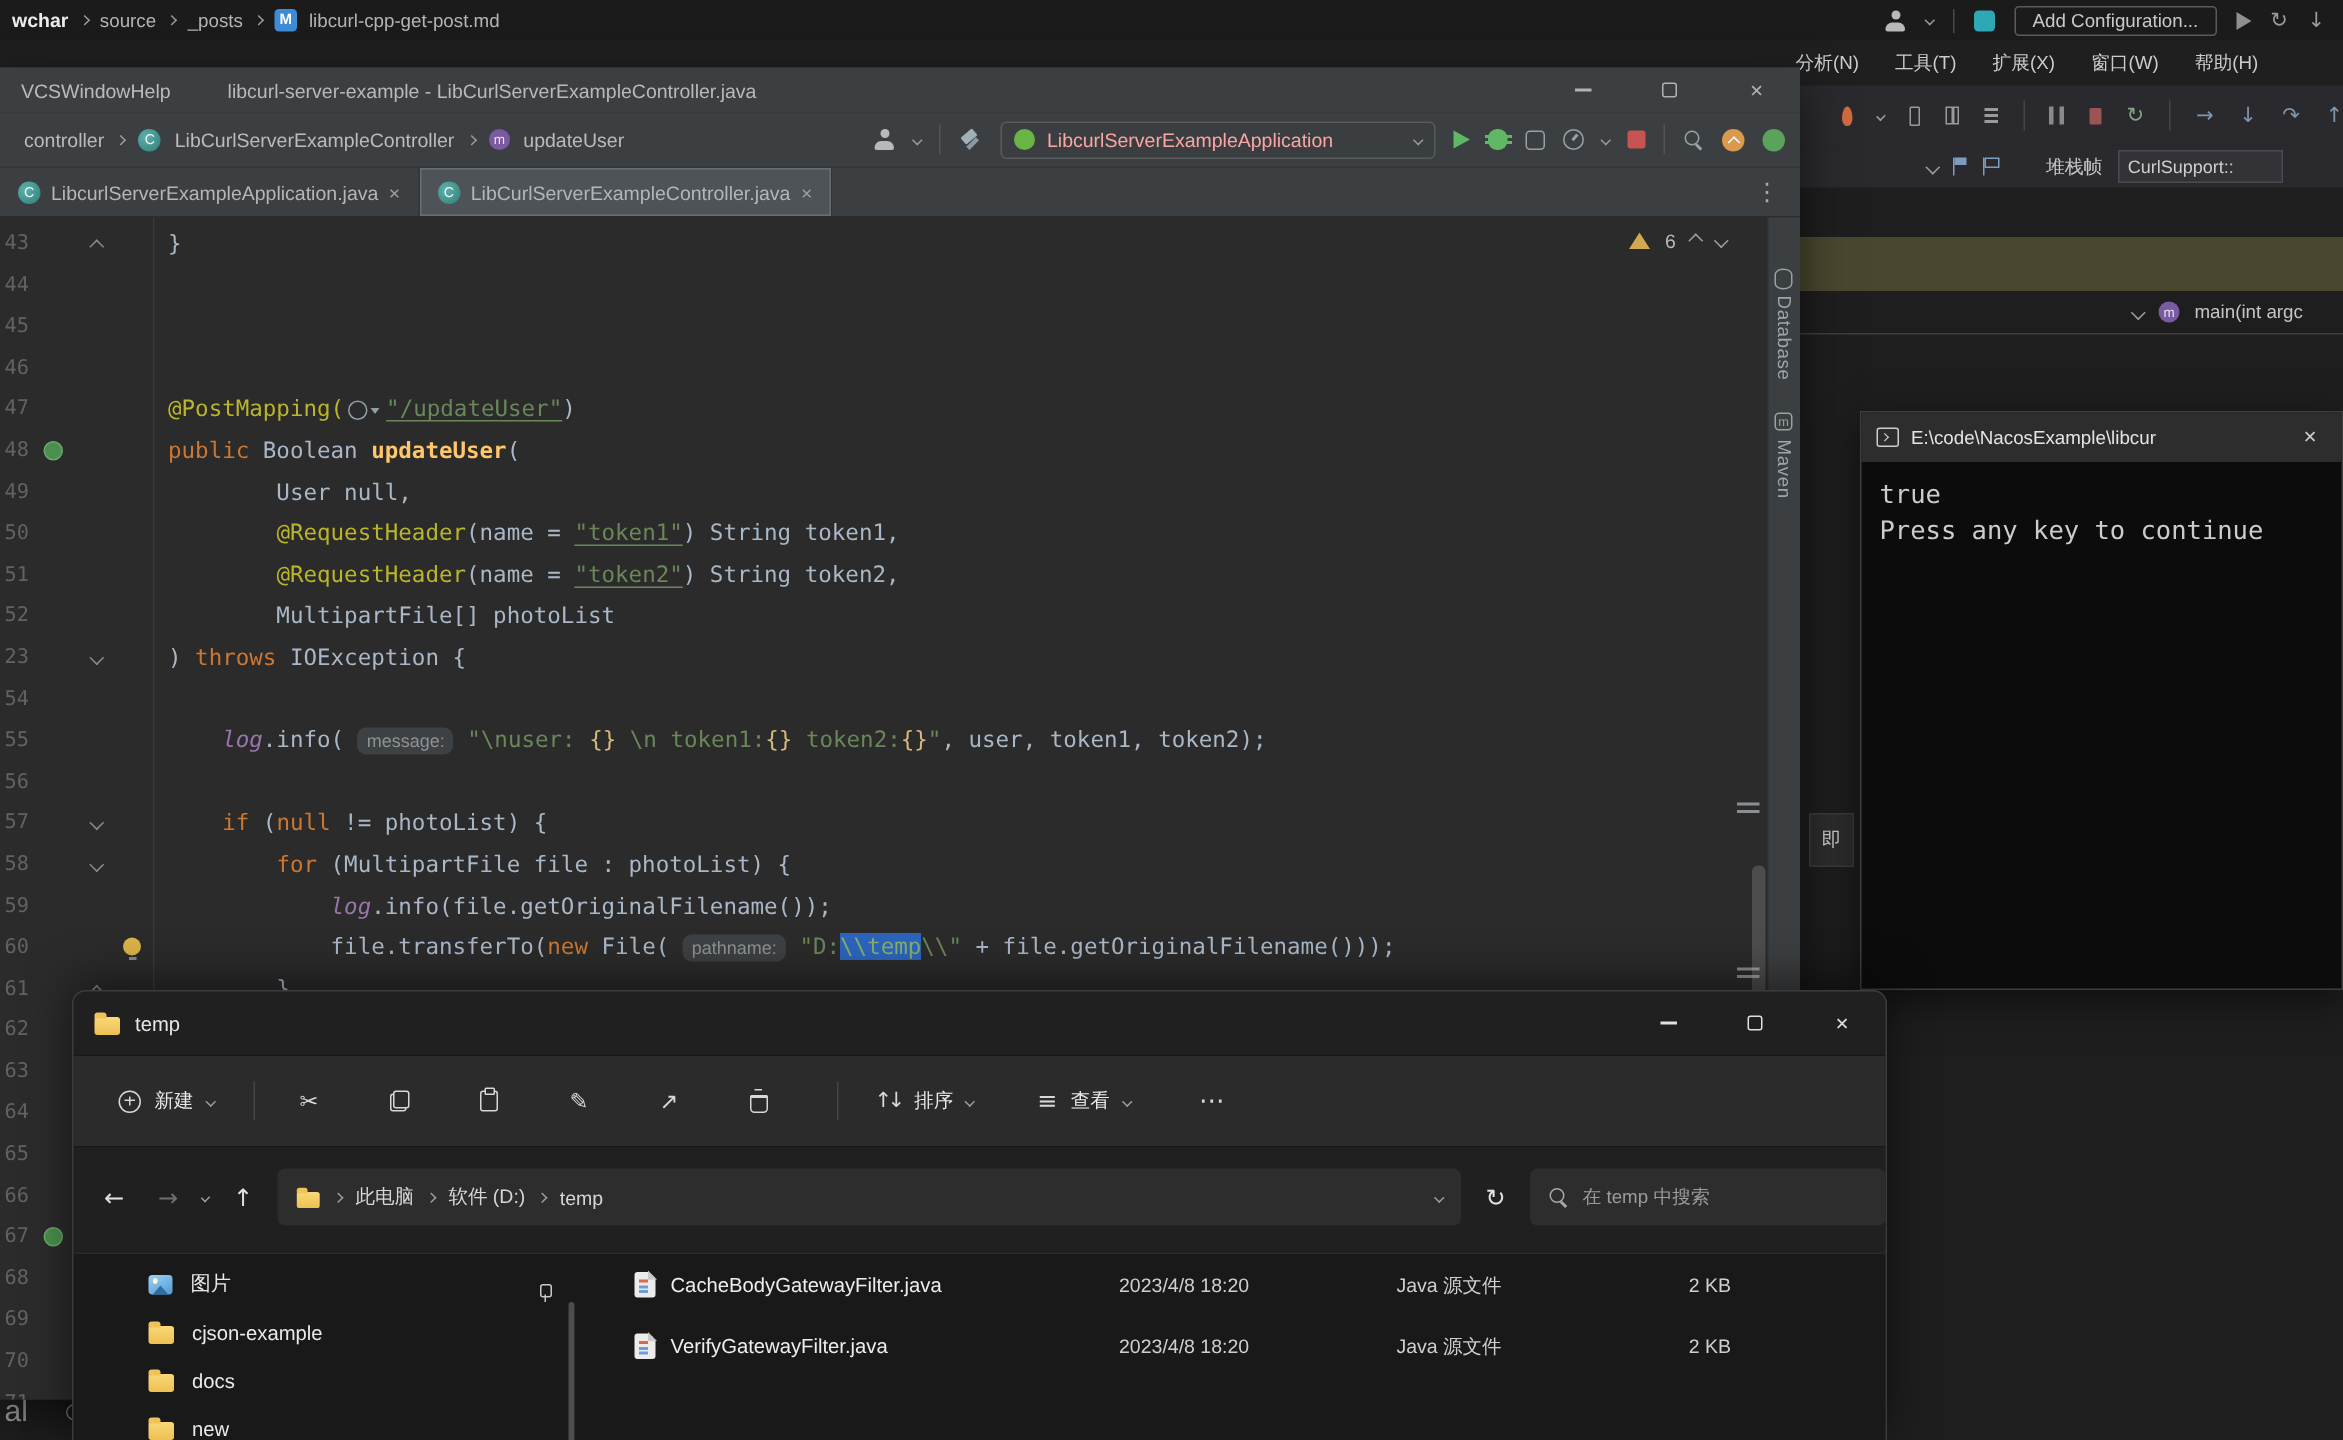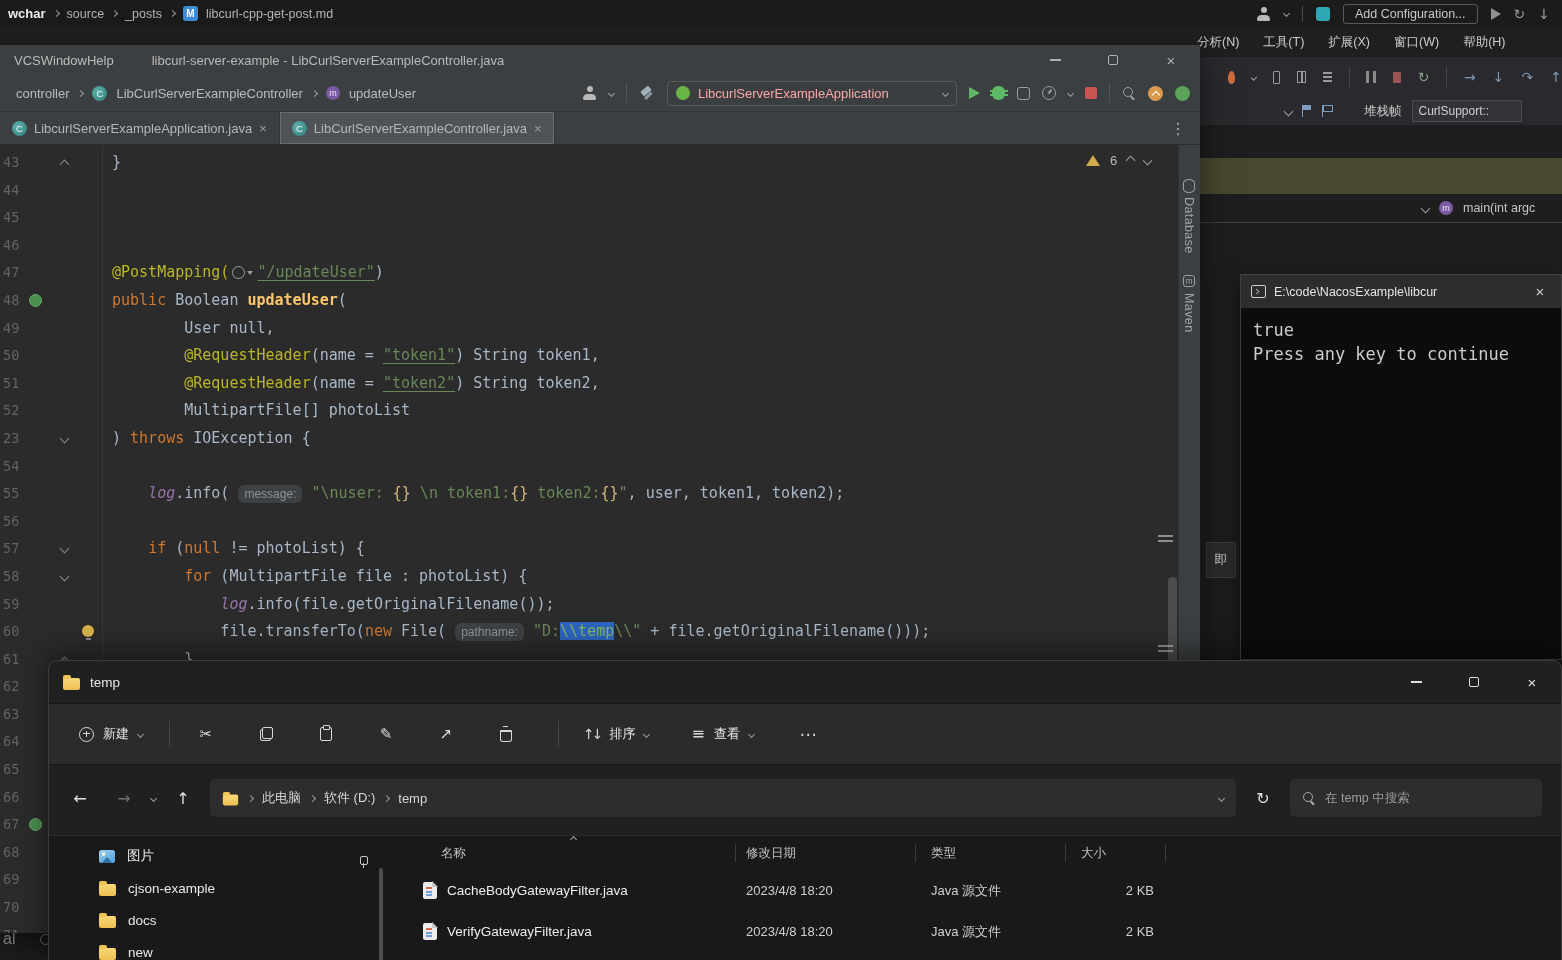--- a/index.html
+++ b/index.html
@@ -45,21 +45,21 @@
 .icon-flag.o::after{background:transparent;border:1.2px solid #7e9cc0}
 .sf-label{margin-left:22px;white-space:nowrap}
 .combo2{width:110px;height:22px;background:#333337;border:1px solid #4a4a52;display:flex;align-items:center;padding:0 6px;gap:6px;color:#cfcfcf;font-size:12px;white-space:nowrap;overflow:hidden}
 .vs-band{position:absolute;left:1200px;top:158px;width:362px;height:36px;background:#4a472f;z-index:1}
 .vs-navbar{position:absolute;left:1200px;top:194px;width:362px;height:28px;background:#1e1e1e;display:flex;align-items:center;gap:10px;color:#c5c5c5;font-size:12.5px;z-index:1;white-space:nowrap;overflow:hidden}
 .icon-method{width:14px;height:14px;border-radius:50%;background:#7a5aa0;color:#ecdffa;font-size:9px;display:inline-flex;align-items:center;justify-content:center;flex:none}
 .icon-method::after{content:"m"}
 .vs-sep{position:absolute;left:1200px;top:222px;width:362px;height:1px;background:#3e3e42;z-index:1}
 .vs-immtab{position:absolute;left:1206px;top:542px;width:30px;height:36px;background:#2d2d2d;border:1px solid #3e3e42;color:#cccccc;font-size:13px;display:flex;align-items:center;justify-content:center;z-index:1}
 .vs-graybox{position:absolute;left:1515px;top:515px;width:47px;height:30px;background:#bdbdbd;border-radius:2px;z-index:1}
-.vs-frag{position:absolute;left:3px;top:930px;display:flex;align-items:center;gap:25px;color:#9c9c9c;font-size:16px;z-index:1}
+.vs-frag{position:absolute;left:3px;top:930px;display:flex;align-items:center;gap:25px;color:#9c9c9c;font-size:20px;z-index:1}
 .frag-ring{width:11px;height:11px;border:1.5px solid #8d8d8d;border-radius:50%}
 
 
 .ij{position:absolute;left:0;top:45px;width:1200px;height:888px;background:#2b2b2b;z-index:10;box-shadow:0 10px 30px rgba(0,0,0,.55);font-size:13px;color:#bbbbbb}
 .ij-title{height:30px;background:#3c3f41;display:flex;align-items:center;padding-left:14px}
 .ij-menus{display:flex;}
 .ij-title-text{margin-left:38px;color:#b9b9b9}
 .ij-ctrl{margin-left:auto;display:flex;align-items:center}
 .ij-ctrl>div{width:58px;height:30px;display:flex;align-items:center;justify-content:center;color:#b0b3b5;font-size:15px}
 .wc-min{width:11px;height:1.6px;background:currentColor}
@@ -126,21 +126,21 @@
 
 
 .console{position:absolute;left:1240px;top:274px;width:322px;height:386px;z-index:20;background:#0c0c0c;box-shadow:0 8px 24px rgba(0,0,0,.5);border:1px solid #3f3f3f}
 .con-title{height:33px;background:#2d2d2d;display:flex;align-items:center;gap:8px;padding-left:10px;color:#e4e4e4;font-size:12.5px}
 .con-x{margin-left:auto;width:42px;height:33px;display:flex;align-items:center;justify-content:center;color:#cfcfcf;font-size:15px}
 .icon-cmdwin{width:15px;height:13px;border:1.5px solid #cfcfcf;border-radius:2px;position:relative;flex:none}
 .icon-cmdwin::after{content:"";position:absolute;left:2px;top:3px;width:4px;height:4px;border-left:1.5px solid #cfcfcf;border-bottom:1.5px solid #cfcfcf;transform:rotate(-135deg) scale(.8)}
 .con-body{padding:10px 12px;font-family:"DejaVu Sans Mono","Liberation Mono",monospace;font-size:17px;line-height:24px;color:#cccccc}
 
 
-.exp{position:absolute;left:48px;top:660px;width:1514px;height:300px;z-index:30;background:#202020;border:1px solid #3c3c3c;border-bottom:none;border-radius:9px 9px 0 0;box-shadow:0 -6px 30px rgba(0,0,0,.5);color:#e6e6e6;font-size:13.5px;overflow:hidden}
+.exp{position:absolute;left:48px;top:660px;width:1210px;height:300px;z-index:30;background:#202020;border:1px solid #3c3c3c;border-bottom:none;border-radius:9px 9px 0 0;box-shadow:0 -6px 30px rgba(0,0,0,.5);color:#e6e6e6;font-size:13.5px;overflow:hidden}
 .exp-title{height:42px;display:flex;align-items:center;gap:10px;padding-left:14px}
 .exp-ctrl{margin-left:auto;display:flex}
 .exp-ctrl>div{width:58px;height:42px;display:flex;align-items:center;justify-content:center;color:#e0e0e0;font-size:15px}
 .icon-folder{position:relative;width:17px;height:12px;background:linear-gradient(#f9d978,#eebf53);border-radius:2px;margin-top:3px;flex:none}
 .icon-folder::before{content:"";position:absolute;left:0;top:-3px;width:8px;height:4px;background:#eec35a;border-radius:2px 2px 0 0}
 .exp-cmd{height:62px;background:#2b2b2b;border-top:1px solid #181818;border-bottom:1px solid #181818;display:flex;align-items:center;padding-left:18px}
 .btn-new{display:flex;align-items:center;gap:9px;padding:8px 12px;border-radius:5px;color:#e8e8e8;font-size:13px}
 .icon-plus{position:relative;width:15px;height:15px;border:1.6px solid #d8d8d8;border-radius:50%}
 .icon-plus::before{content:"";position:absolute;left:3px;top:5.3px;width:6.5px;height:1.6px;background:#d8d8d8}
 .icon-plus::after{content:"";position:absolute;left:5.5px;top:3px;width:1.6px;height:6.5px;background:#d8d8d8}
@@ -492,35 +492,20 @@
           <span class="icon-folder"></span>
           <span>docs</span>
         </div>
         <div class="side-item">
           <span class="icon-folder"></span>
           <span>new</span>
         </div>
         <div class="side-scroll"></div>
       </div>
       <div class="exp-list">
-        <div class="list-head">
-          <span class="chv u sm sort-chev"></span>
-          <div class="hc c1">
-              <span>名称</span>
-            </div>
-          <div class="hc c2">
-              <span>修改日期</span>
-            </div>
-          <div class="hc c3">
-              <span>类型</span>
-            </div>
-          <div class="hc c4">
-              <span>大小</span>
-            </div>
-        </div>
         <div class="row">
           <div class="rc1">
               <span class="icon-java"></span>
               <span>CacheBodyGatewayFilter.java</span>
             </div>
           <div class="rc2">2023/4/8 18:20</div>
           <div class="rc3">Java 源文件</div>
           <div class="rc4">2 KB</div>
         </div>
         <div class="row">

